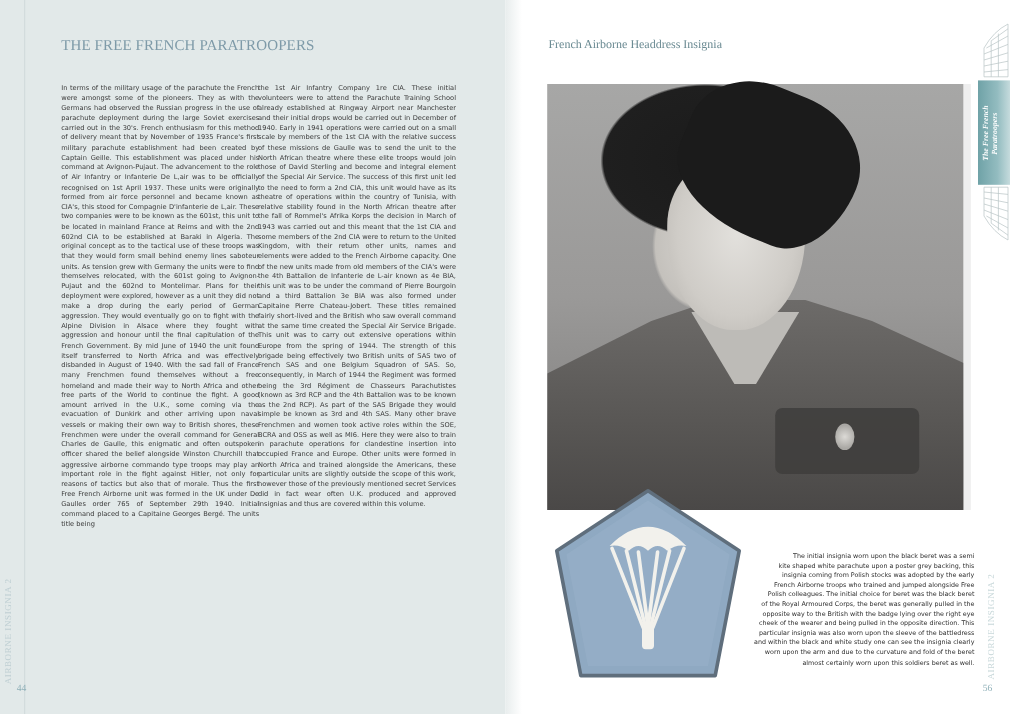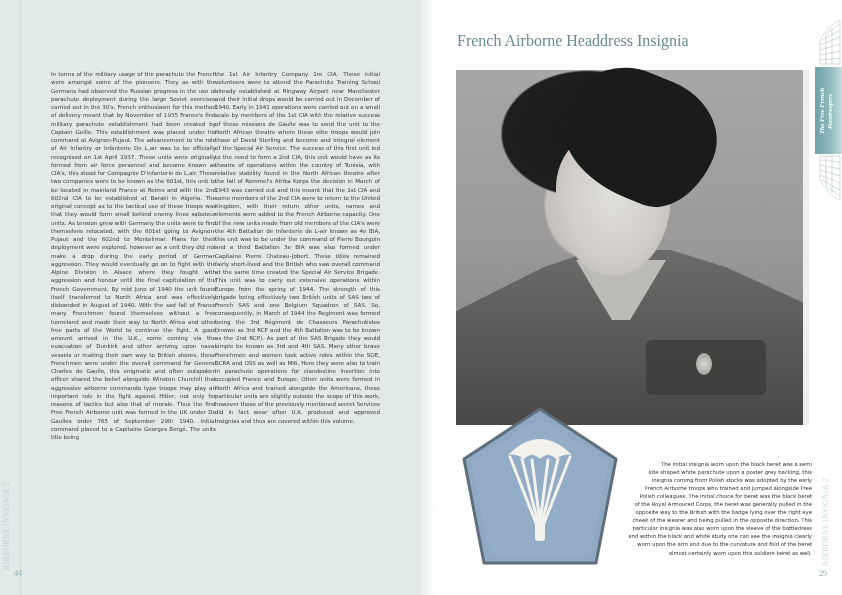--- a/index.html
+++ b/index.html
@@ -38,21 +38,21 @@
     .spine-line-left {
       position: absolute; left: 20px; top: 0; width: 1px; height: 595px; background: #d3dcdd;
     }
 
     
     .page-right {
       position: relative; width: 421px; height: 595px; background: #ffffff;
     }
     .page-right .title {
       position: absolute; left: 36px; top: 32px;
-      font-family: "Liberation Serif", serif; font-size: 16px; color: #6a8a92; white-space: nowrap;
+      font-family: "Liberation Serif", serif; font-size: 10px; color: #6a8a92; white-space: nowrap;
     }
     .photo {
       position: absolute; left: 35px; top: 70px; width: 353px; height: 355px;
       background:
         radial-gradient(ellipse 35% 25% at 38% 18%, #1b1b1b 0%, #1f1f1f 70%, transparent 72%),
         radial-gradient(ellipse 20% 24% at 38% 38%, #d8d6d2 0%, #c4c1bc 60%, transparent 64%),
         radial-gradient(ellipse 70% 40% at 50% 90%, #4f4d4b 0%, #5d5b58 60%, transparent 80%),
         linear-gradient(180deg, #a7a7a6 0%, #9a9998 50%, #7b7a79 100%);
       border-right: 6px solid #eeeeee;
     }
@@ -121,20 +121,21 @@
       background: linear-gradient(90deg, #e8eded 0%, #ffffff 100%);
     }
   </style>
 </head>
 <body>
 
 <div class="spread">
 
   <div class="page-left">
     <div class="spine-line-left"></div>
+    <div class="title">THE FREE FRENCH PARATROOPERS</div>
 
     <div class="body-col col-a">In terms of the military usage of the parachute the French were amongst some of the pioneers. They as with the Germans had observed the Russian progress in the use of parachute deployment during the large Soviet exercises carried out in the 30's. French enthusiasm for this method of delivery meant that by November of 1935 France's first military parachute establishment had been created by Captain Geille. This establishment was placed under his command at Avignon-Pujaut. The advancement to the role of Air Infantry or Infanterie De L,air was to be officially recognised on 1st April 1937. These units were originally formed from air force personnel and became known as CIA's, this stood for Compagnie D'infanterie de L,air. These two companies were to be known as the 601st, this unit to be located in mainland France at Reims and with the 2nd 602nd CIA to be established at Baraki in Algeria. The original concept as to the tactical use of these troops was that they would form small behind enemy lines saboteur units. As tension grew with Germany the units were to find themselves relocated, with the 601st going to Avignon-Pujaut and the 602nd to Montelimar. Plans for their deployment were explored, however as a unit they did not make a drop during the early period of German aggression. They would eventually go on to fight with the Alpine Division in Alsace where they fought with aggression and honour until the final capitulation of the French Government. By mid June of 1940 the unit found itself transferred to North Africa and was effectively disbanded in August of 1940. With the sad fall of France many Frenchmen found themselves without a free homeland and made their way to North Africa and other free parts of the World to continue the fight. A good amount arrived in the U.K., some coming via the evacuation of Dunkirk and other arriving upon naval vessels or making their own way to British shores, these Frenchmen were under the overall command for General Charles de Gaulle, this enigmatic and often outspoken officer shared the belief alongside Winston Churchill that aggressive airborne commando type troops may play an important role in the fight against Hitler, not only for reasons of tactics but also that of morale. Thus the first Free French Airborne unit was formed in the UK under De Gaulles order 765 of September 29th 1940. Initial command placed to a Capitaine Georges Bergé. The units title being</div>
     <div class="body-col col-b">the 1st Air Infantry Company 1re CIA. These initial volunteers were to attend the Parachute Training School already established at Ringway Airport near Manchester and their initial drops would be carried out in December of 1940. Early in 1941 operations were carried out on a small scale by members of the 1st CIA with the relative success of these missions de Gaulle was to send the unit to the North African theatre where these elite troops would join those of David Sterling and become and integral element of the Special Air Service. The success of this first unit led to the need to form a 2nd CIA, this unit would have as its theatre of operations within the country of Tunisia, with relative stability found in the North African theatre after the fall of Rommel's Afrika Korps the decision in March of 1943 was carried out and this meant that the 1st CIA and some members of the 2nd CIA were to return to the United Kingdom, with their return other units, names and elements were added to the French Airborne capacity. One of the new units made from old members of the CIA's were the 4th Battalion de Infanterie de L-air known as 4e BIA, this unit was to be under the command of Pierre Bourgoin and a third Battalion 3e BIA was also formed under Capitaine Pierre Chateau-Jobert. These titles remained fairly short-lived and the British who saw overall command at the same time created the Special Air Service Brigade. This unit was to carry out extensive operations within Europe from the spring of 1944. The strength of this brigade being effectively two British units of SAS two of French SAS and one Belgium Squadron of SAS. So, consequently, in March of 1944 the Regiment was formed being the 3rd Régiment de Chasseurs Parachutistes (known as 3rd RCP and the 4th Battalion was to be known as the 2nd RCP). As part of the SAS Brigade they would simple be known as 3rd and 4th SAS. Many other brave Frenchmen and women took active roles within the SOE, BCRA and OSS as well as MI6. Here they were also to train in parachute operations for clandestine insertion into occupied France and Europe. Other units were formed in North Africa and trained alongside the Americans, these particular units are slightly outside the scope of this work, however those of the previously mentioned secret Services did in fact wear often U.K. produced and approved insignias and thus are covered within this volume.</div>
 
     <div class="vert-label-left">AIRBORNE INSIGNIA 2</div>
     <div class="pgnum-left">44</div>
   </div>
 
   <div class="page-right">
     <div class="gutter-shadow"></div>
@@ -205,15 +206,15 @@
         <line x1="4" y1="16" x2="24" y2="22"></line>
         <line x1="4" y1="21" x2="24" y2="29"></line>
         <line x1="6" y1="26" x2="24" y2="36"></line>
         <line x1="10" y1="32" x2="24" y2="42"></line>
         <line x1="10" y1="2" x2="10" y2="32"></line>
         <line x1="16" y1="2" x2="16" y2="38"></line>
       </g>
     </svg>
 
     <div class="vert-label-right">AIRBORNE INSIGNIA 2</div>
-    <div class="pgnum-right">29</div>
+    <div class="pgnum-right">56</div>
   </div>
 </div>
 
 </body></html>

